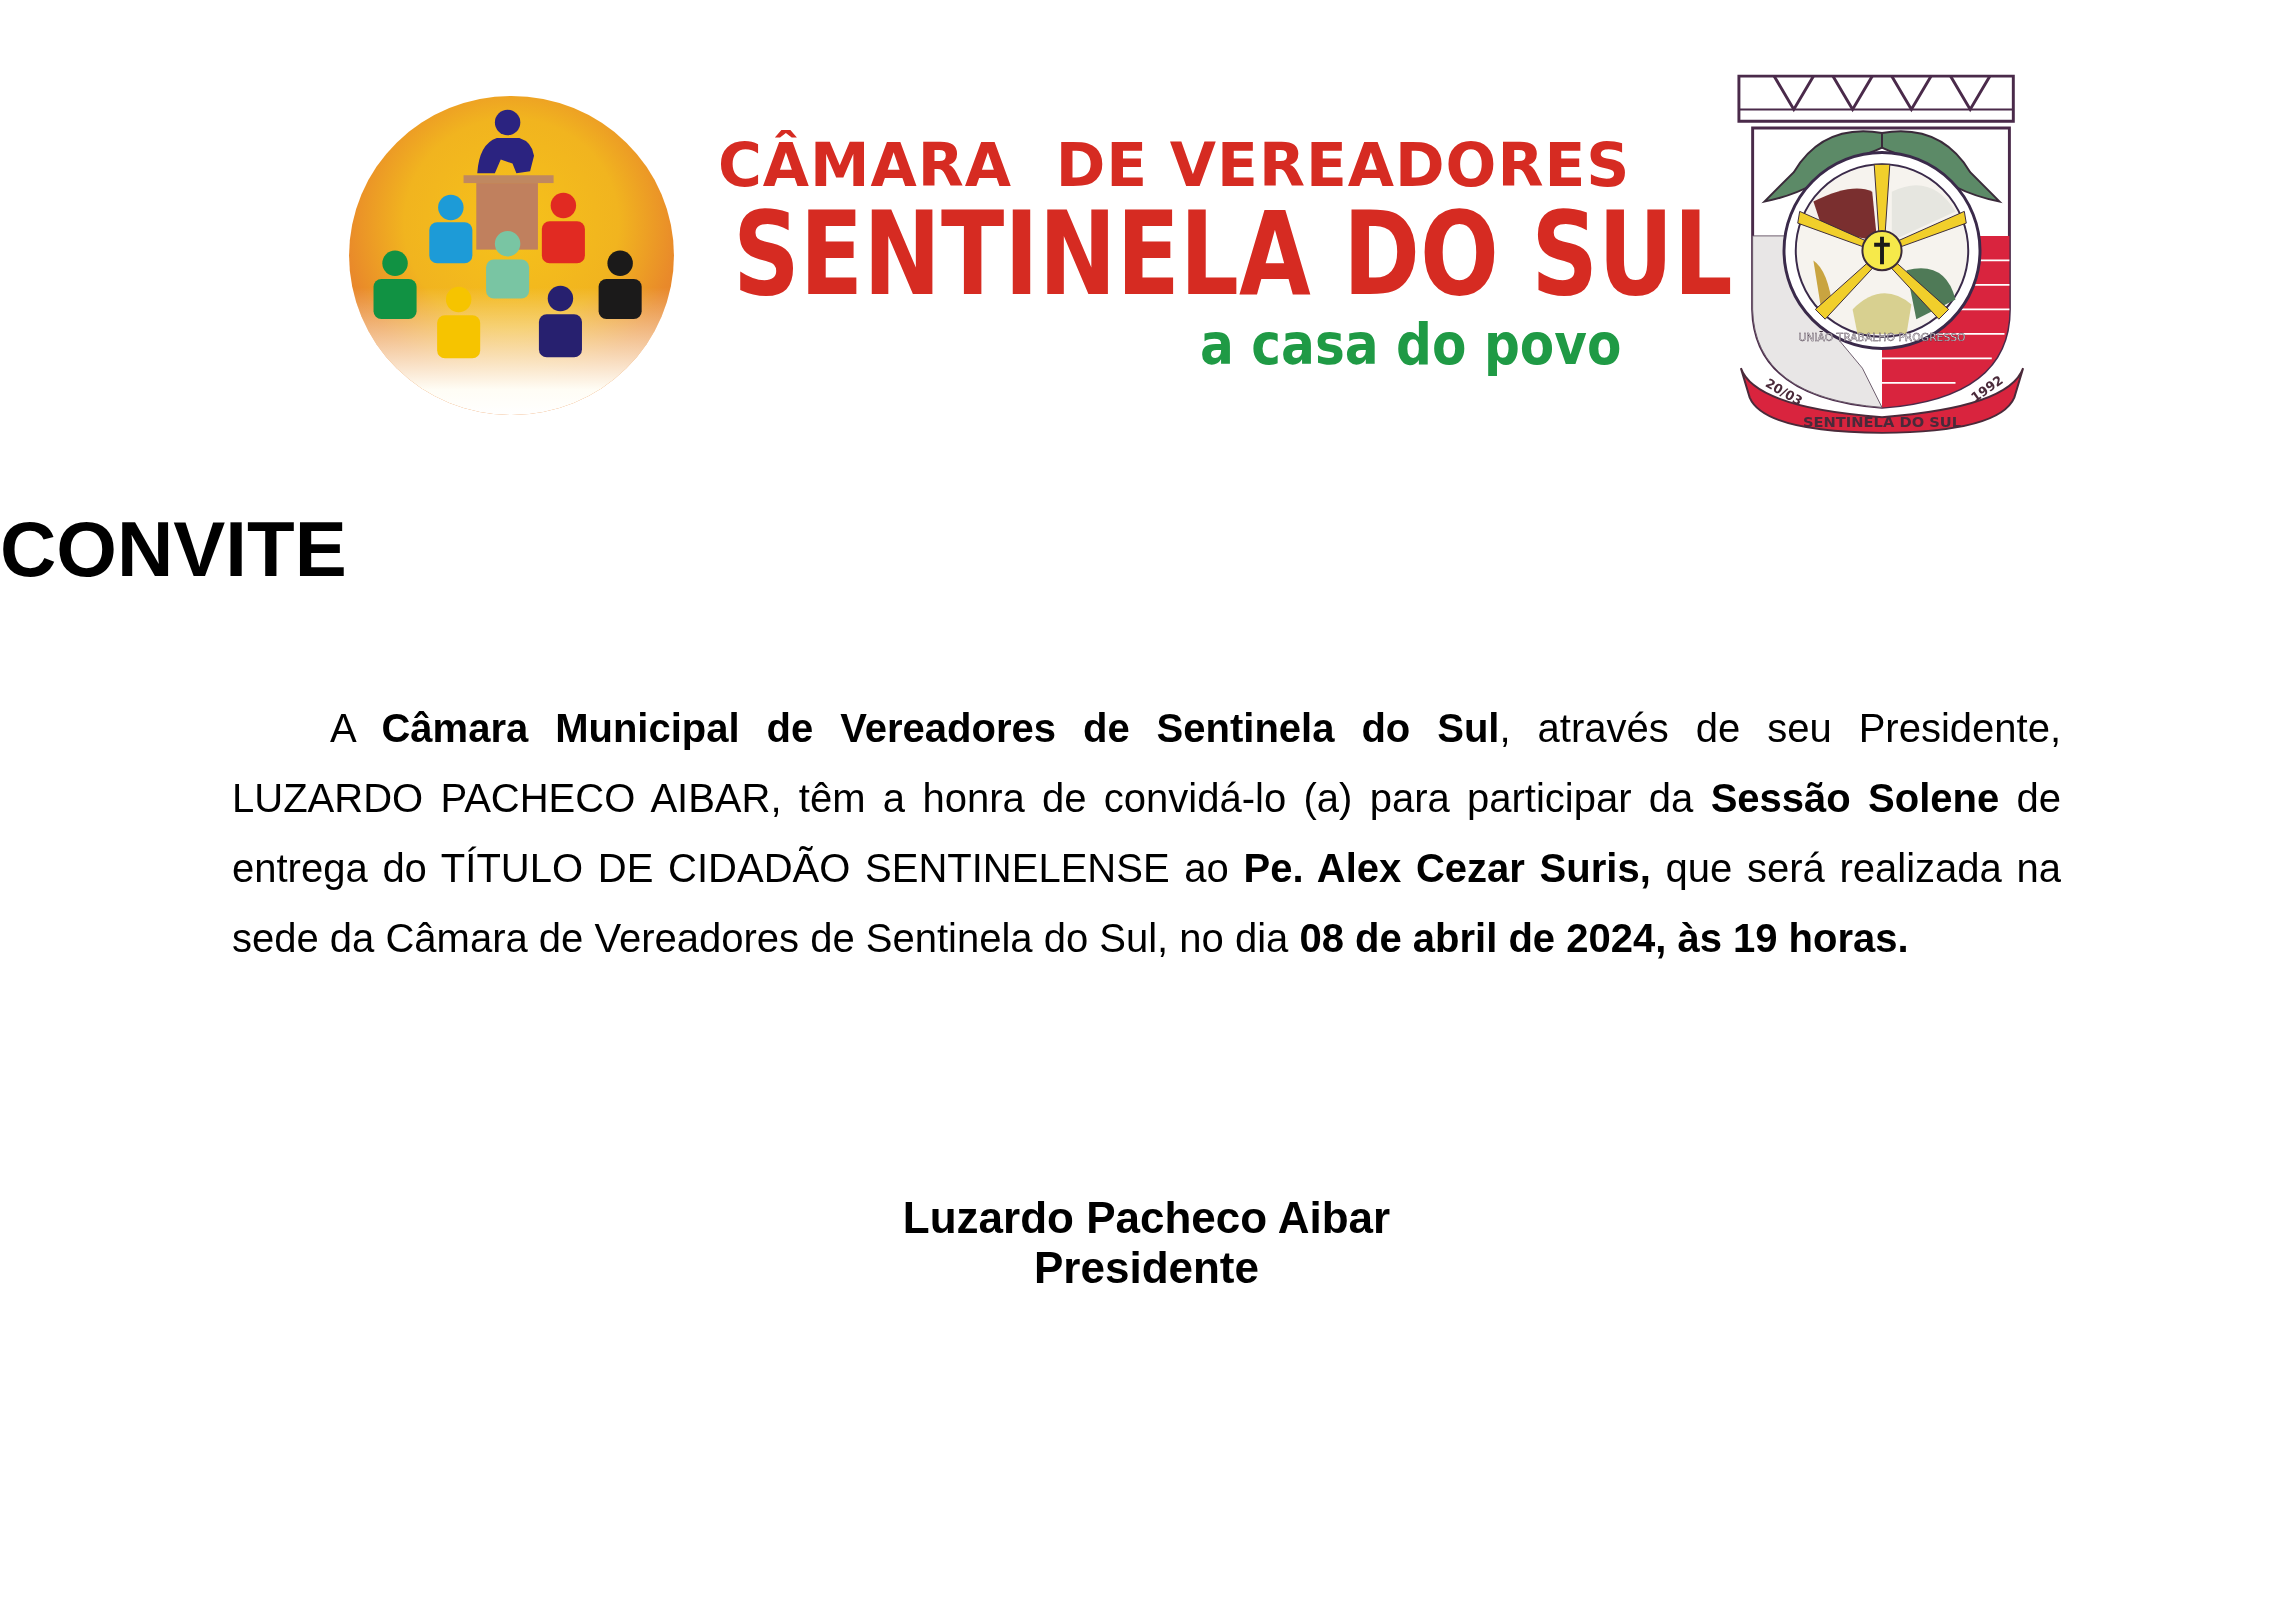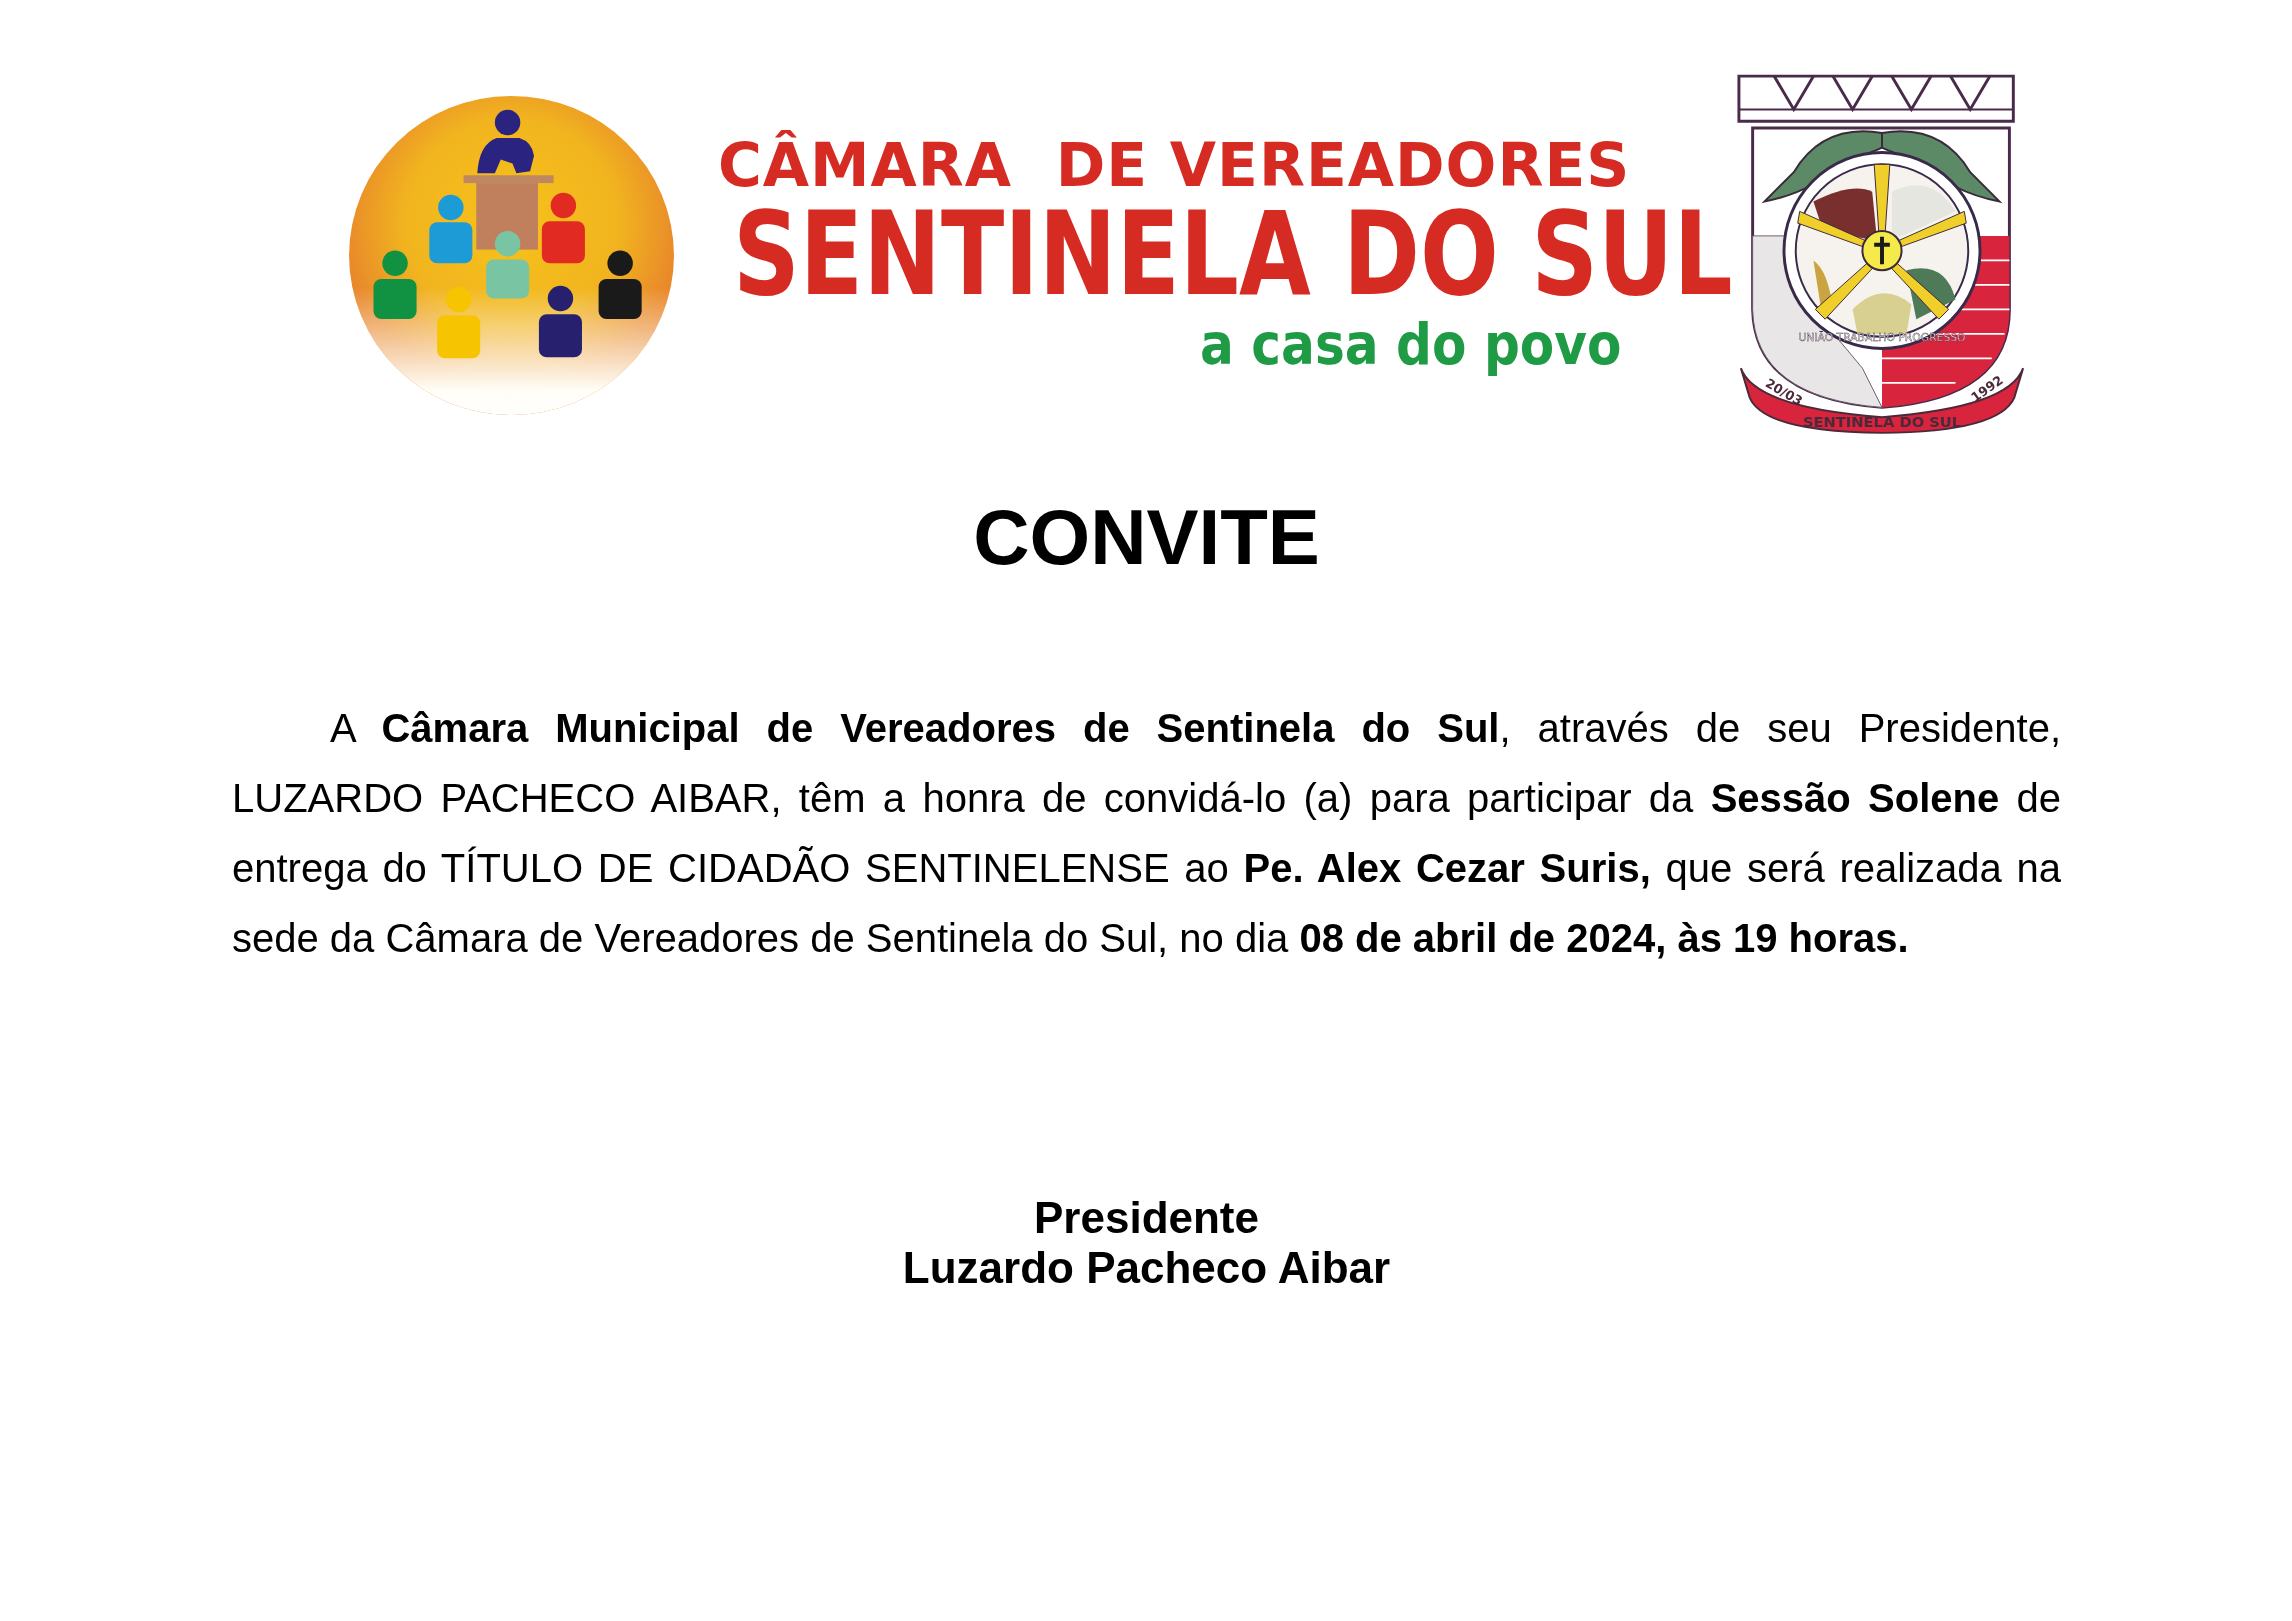--- a/index.html
+++ b/index.html
@@ -6,21 +6,21 @@
   body { width: 2293px; height: 1621px; position: relative; overflow: hidden; font-family: "Liberation Sans", sans-serif; color: #000; }
   .abs { position: absolute; }
   
   #logo { left: 348px; top: 95px; width: 328px; height: 321px; }
   
   .hdr { position: absolute; font-family: "DejaVu Sans", sans-serif; font-weight: bold; white-space: nowrap; transform-origin: left top; }
   #hdr1 { left: 718px; top: 129px; font-size: 61px; color: #d62b22; letter-spacing: 1px; transform: scaleX(0.98); }
   #hdr2 { left: 733px; top: 196px; font-size: 116px; color: #d62b22; letter-spacing: 0px; transform: scaleX(0.80); line-height: 1; }
   #hdr3 { left: 1200px; top: 316px; font-size: 57px; color: #1f9a45; transform: scaleX(0.88); line-height: 1; }
   #crest { left: 1735px; top: 74px; width: 294px; height: 361px; }
-  #title { left: 0; width: 2293px; top: 493px; text-align: center; font-size: 78px; font-weight: bold; line-height: 88px; }
+  #title { left: 0; width: 2293px; top: 505px; font-size: 78px; font-weight: bold; line-height: 88px; }
   #body-text { left: 232px; width: 1829px; top: 693px; font-size: 40px; line-height: 70px; text-align: justify; text-align-last: left; }
   #body-text .indent { display: inline-block; width: 98px; }
   #body-text b { font-weight: bold; }
   #signature { left: 0; width: 2293px; top: 1193px; text-align: center; font-size: 44px; font-weight: bold; line-height: 50px; }
 </style>
 </head>
 <body>
 
 <div id="logo" class="abs">
   <svg width="328" height="321" viewBox="0 0 335 328">
@@ -123,16 +123,16 @@
     <text x="245" y="335" font-family="DejaVu Sans, sans-serif" font-size="13" font-weight="bold" fill="#4a2a3a" transform="rotate(-35 245 335)">1992</text>
     <text x="150" y="360" text-anchor="middle" font-family="DejaVu Sans, sans-serif" font-size="15" font-weight="bold" fill="#4a2a3a">SENTINELA DO SUL</text>
   </svg>
 </div>
 
 <div id="title" class="abs">CONVITE</div>
 
 <div id="body-text" class="abs"><span class="indent"></span><span>A </span><b>Câmara Municipal de Vereadores de Sentinela do Sul</b><span>, através de seu Presidente, LUZARDO PACHECO AIBAR, têm a honra de convidá-lo (a) para participar da </span><b>Sessão Solene</b><span> de entrega do TÍTULO DE CIDADÃO SENTINELENSE ao </span><b>Pe. Alex Cezar Suris,</b><span> que será realizada na sede da Câmara de Vereadores de Sentinela do Sul, no dia </span><b>08 de abril de 2024, às 19 horas.</b></div>
 
 <div id="signature" class="abs">
+  <div>Luzardo Pacheco Aibar</div>
   <div>Presidente</div>
-  <div>Luzardo Pacheco Aibar</div>
 </div>
 
 
 </body></html>

